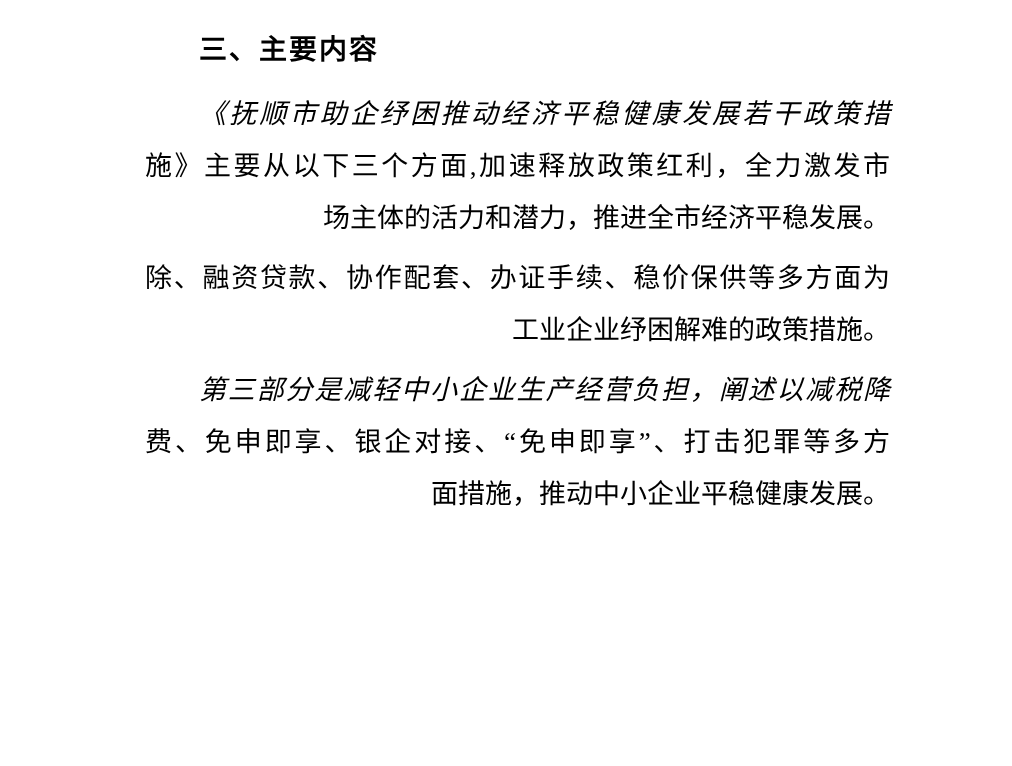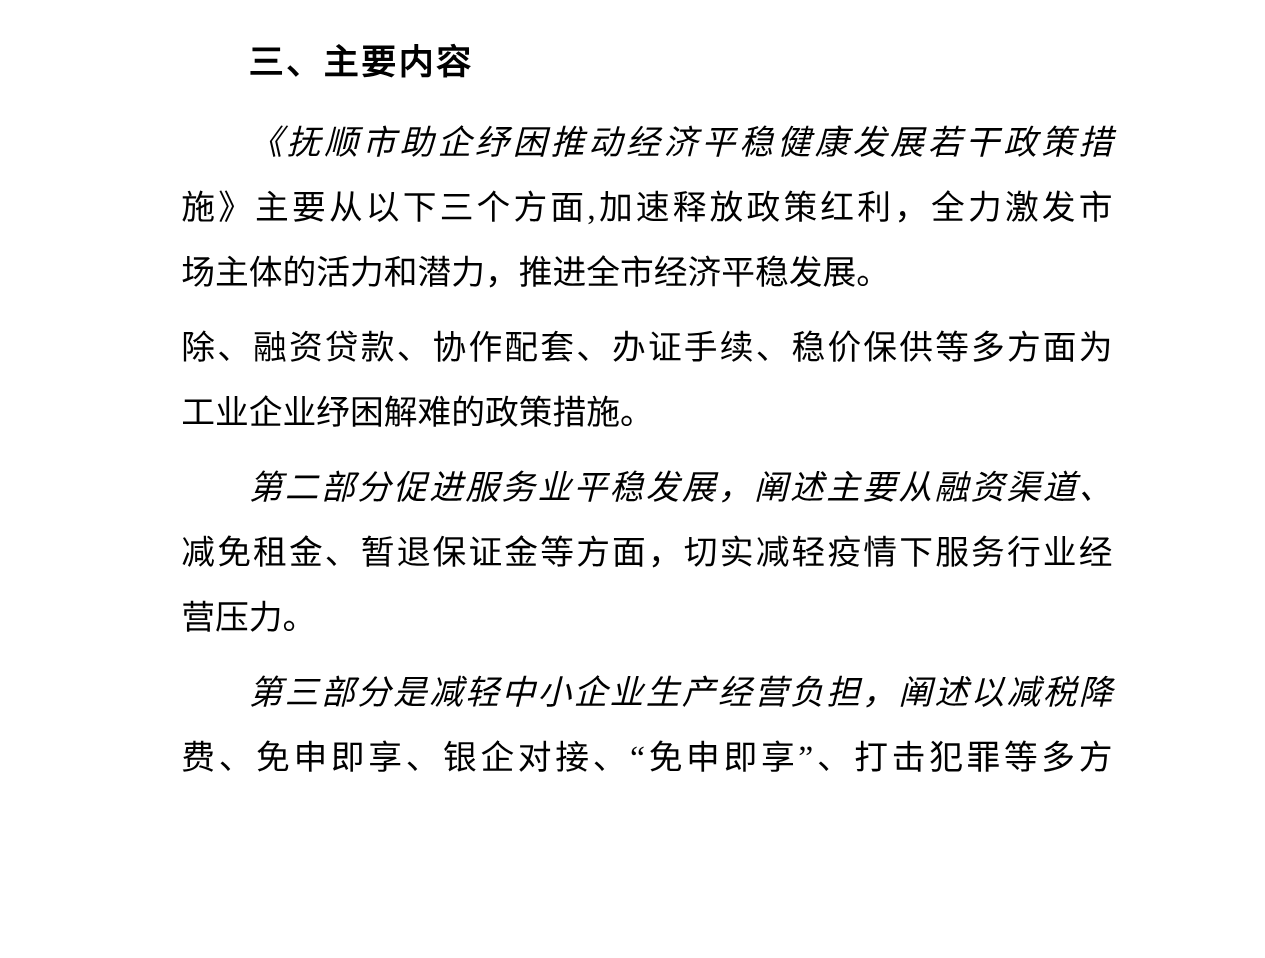--- a/index.html
+++ b/index.html
@@ -34,21 +34,21 @@
     margin: 0 0 8px 0;
   }
   .para:last-child {
     margin-bottom: 0;
   }
   .line {
     font-family: "Liberation Serif", serif;
     font-size: 27px;
     line-height: 52px;
     color: #000000;
-    text-align: left;
+    text-align: right;
   }
   .line.fill {
     text-align: justify;
     text-align-last: justify;
     text-justify: inter-ideograph;
   }
   .line.first {
     text-indent: 54px;
     font-style: italic;
   }
@@ -64,24 +64,20 @@
     <div class="line first fill">《抚顺市助企纾困推动经济平稳健康发展若干政策措</div>
     <div class="line fill">施》主要从以下三个方面,加速释放政策红利，全力激发市</div>
     <div class="line">场主体的活力和潜力，推进全市经济平稳发展。</div>
   </div>
 
   <div class="para">
     <div class="line fill">除、融资贷款、协作配套、办证手续、稳价保供等多方面为</div>
     <div class="line">工业企业纾困解难的政策措施。</div>
   </div>
 
-  <div class="para">
-    <div class="line first fill">第二部分促进服务业平稳发展，阐述主要从融资渠道、</div>
-    <div class="line fill">减免租金、暂退保证金等方面，切实减轻疫情下服务行业经</div>
-    <div class="line">营压力。</div>
-  </div>
 
   <div class="para">
     <div class="line first fill">第三部分是减轻中小企业生产经营负担，阐述以减税降</div>
     <div class="line fill">费、免申即享、银企对接、“免申即享”、打击犯罪等多方</div>
+    <div class="line">面措施，推动中小企业平稳健康发展。</div>
   </div>
 
 </div>
 
 </body></html>

